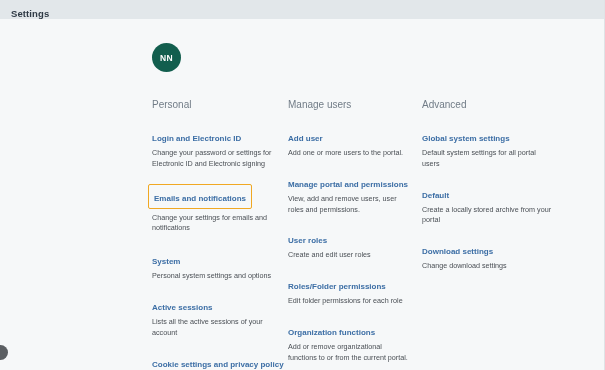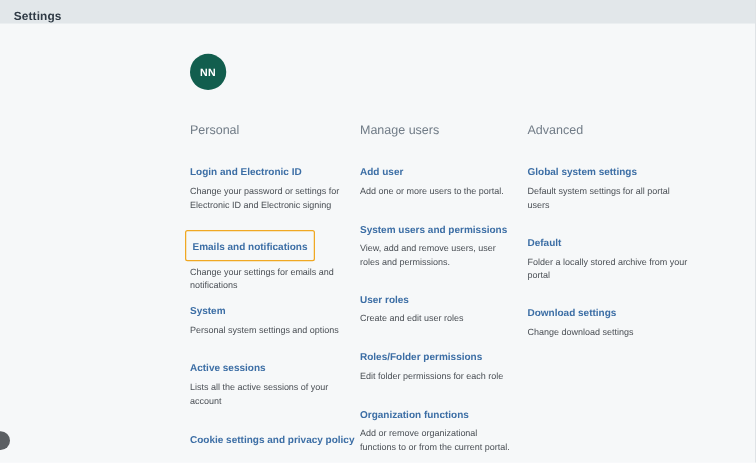--- a/index.html
+++ b/index.html
@@ -121,21 +121,21 @@
     font-size: 7.2px;
     color: #4a4f55;
     line-height: 1.5;
     margin-top: 3px;
     max-width: 124px;
   }
   .column:nth-child(3) .setting-desc { max-width: 130px; }
   
   .setting-item.highlighted {
     margin-left: -4px;
-    margin-bottom: 4px;
+    margin-bottom: 16px;
   }
   .setting-item.highlighted .highlight-box {
     border: 1.6px solid #f0a823;
     border-radius: 2px;
     padding: 2px 5px 3px 5px;
     display: inline-block;
   }
   .setting-item.highlighted .setting-desc {
     margin-left: 4px;
     margin-top: 4px;
@@ -203,21 +203,21 @@
 
         <div class="column">
           <h2 class="column-title">Manage users</h2>
 
           <div class="setting-item">
             <a class="setting-link">Add user</a>
             <div class="setting-desc">Add one or more users to the portal.</div>
           </div>
 
           <div class="setting-item">
-            <a class="setting-link">System users and permissions</a>
+            <a class="setting-link">Manage portal and permissions</a>
             <div class="setting-desc">View, add and remove users, user roles and permissions.</div>
           </div>
 
           <div class="setting-item">
             <a class="setting-link">User roles</a>
             <div class="setting-desc">Create and edit user roles</div>
           </div>
 
           <div class="setting-item">
             <a class="setting-link">Roles/Folder permissions</a>
@@ -234,21 +234,21 @@
         <div class="column">
           <h2 class="column-title">Advanced</h2>
 
           <div class="setting-item">
             <a class="setting-link">Global system settings</a>
             <div class="setting-desc">Default system settings for all portal users</div>
           </div>
 
           <div class="setting-item">
             <a class="setting-link">Default</a>
-            <div class="setting-desc">Folder a locally stored archive from your portal</div>
+            <div class="setting-desc">Create a locally stored archive from your portal</div>
           </div>
 
           <div class="setting-item">
             <a class="setting-link">Download settings</a>
             <div class="setting-desc">Change download settings</div>
           </div>
         </div>
 
       </div>
     </div>

